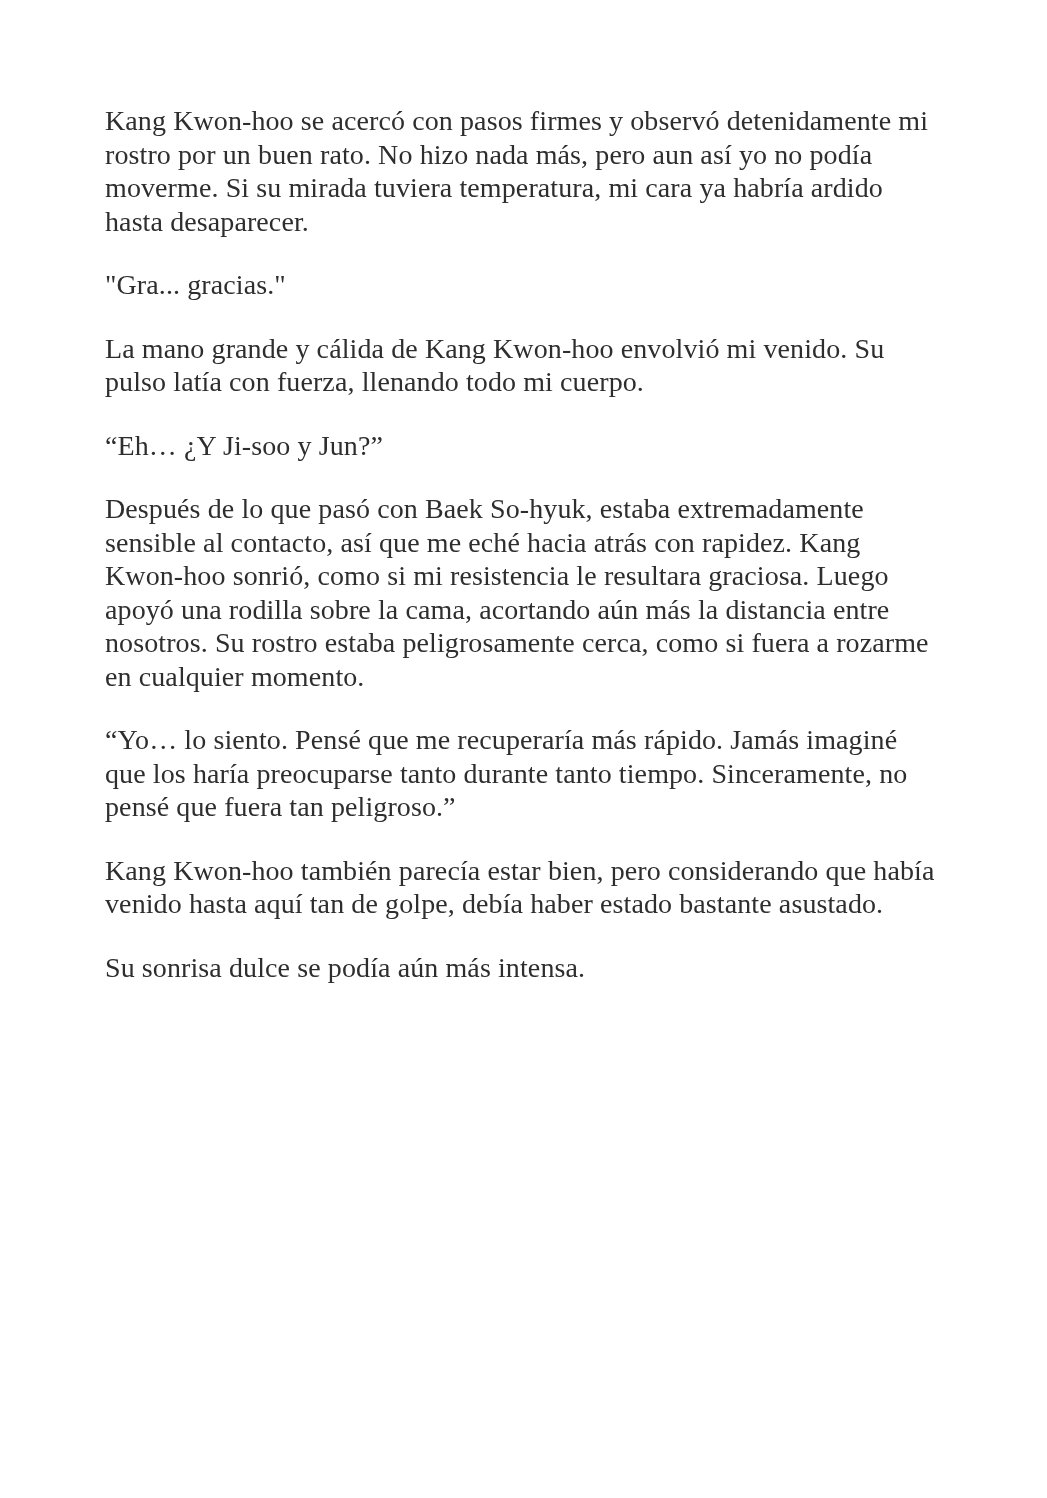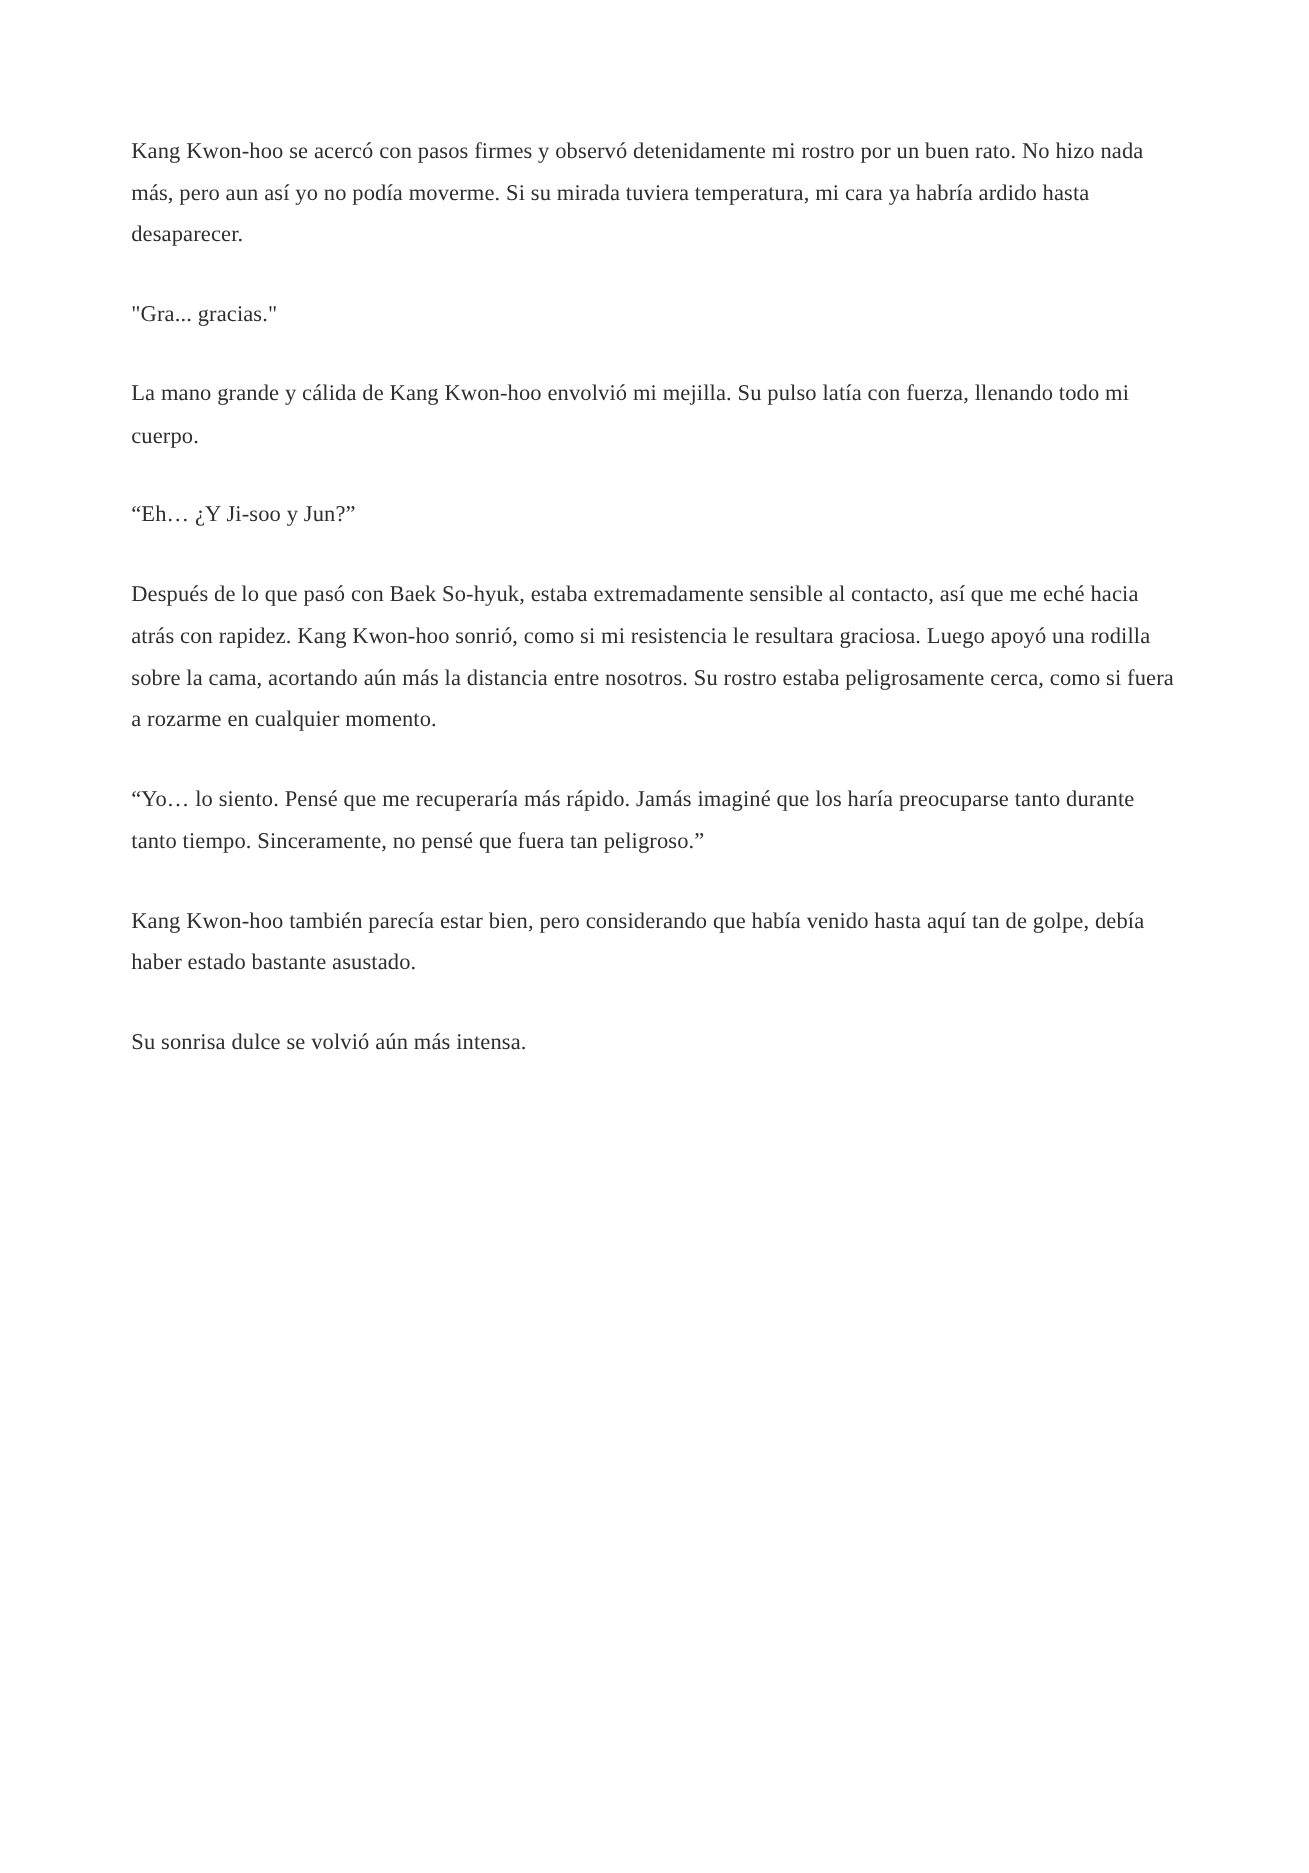--- a/index.html
+++ b/index.html
@@ -13,34 +13,34 @@
     height: 1498px;
     box-sizing: border-box;
     background: #ffffff;
     padding: 104px 105px 0 105px;
     overflow: hidden;
     font-family: "Liberation Serif", "DejaVu Serif", serif;
     color: #2e2e2e;
   }
   .page p {
     margin: 0 0 30px 0;
-    font-size: 18px;
+    font-size: 28px;
     line-height: 33.5px;
     font-weight: 400;
     letter-spacing: 0.1px;
     text-align: left;
   }
 </style>
 </head>
 <body>
 
 <div class="page">
   <div id="paragraphs">
       <p>Kang Kwon-hoo se acercó con pasos firmes y observó detenidamente mi rostro por un buen rato. No hizo nada más, pero aun así yo no podía moverme. Si su mirada tuviera temperatura, mi cara ya habría ardido hasta desaparecer.</p>
       <p>"Gra... gracias."</p>
-      <p>La mano grande y cálida de Kang Kwon-hoo envolvió mi mejilla. Su pulso latía con fuerza, llenando todo mi cuerpo.</p>
+      <p>La mano grande y cálida de Kang Kwon-hoo envolvió mi venido. Su pulso latía con fuerza, llenando todo mi cuerpo.</p>
       <p>“Eh… ¿Y Ji-soo y Jun?”</p>
       <p>Después de lo que pasó con Baek So-hyuk, estaba extremadamente sensible al contacto, así que me eché hacia atrás con rapidez. Kang Kwon-hoo sonrió, como si mi resistencia le resultara graciosa. Luego apoyó una rodilla sobre la cama, acortando aún más la distancia entre nosotros. Su rostro estaba peligrosamente cerca, como si fuera a rozarme en cualquier momento.</p>
       <p>“Yo… lo siento. Pensé que me recuperaría más rápido. Jamás imaginé que los haría preocuparse tanto durante tanto tiempo. Sinceramente, no pensé que fuera tan peligroso.”</p>
       <p>Kang Kwon-hoo también parecía estar bien, pero considerando que había venido hasta aquí tan de golpe, debía haber estado bastante asustado.</p>
-      <p>Su sonrisa dulce se volvió aún más intensa.</p>
+      <p>Su sonrisa dulce se podía aún más intensa.</p>
     </div>
 </div>
 
 </body></html>

